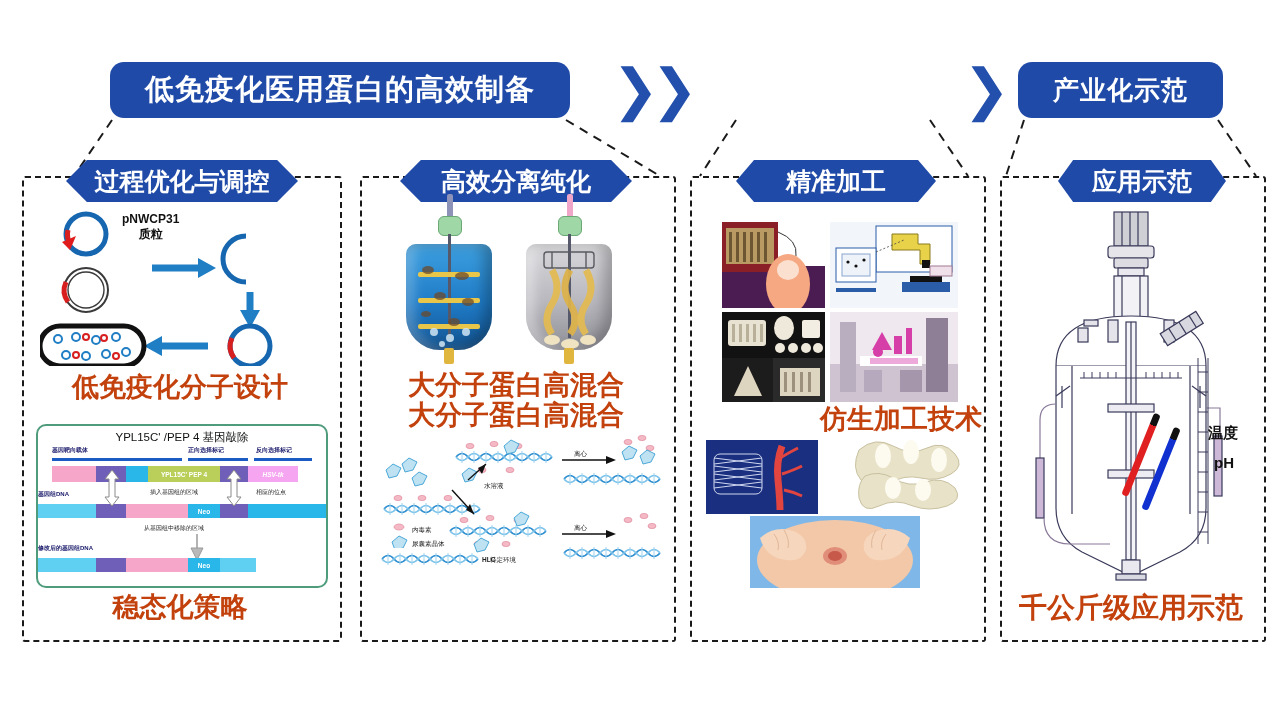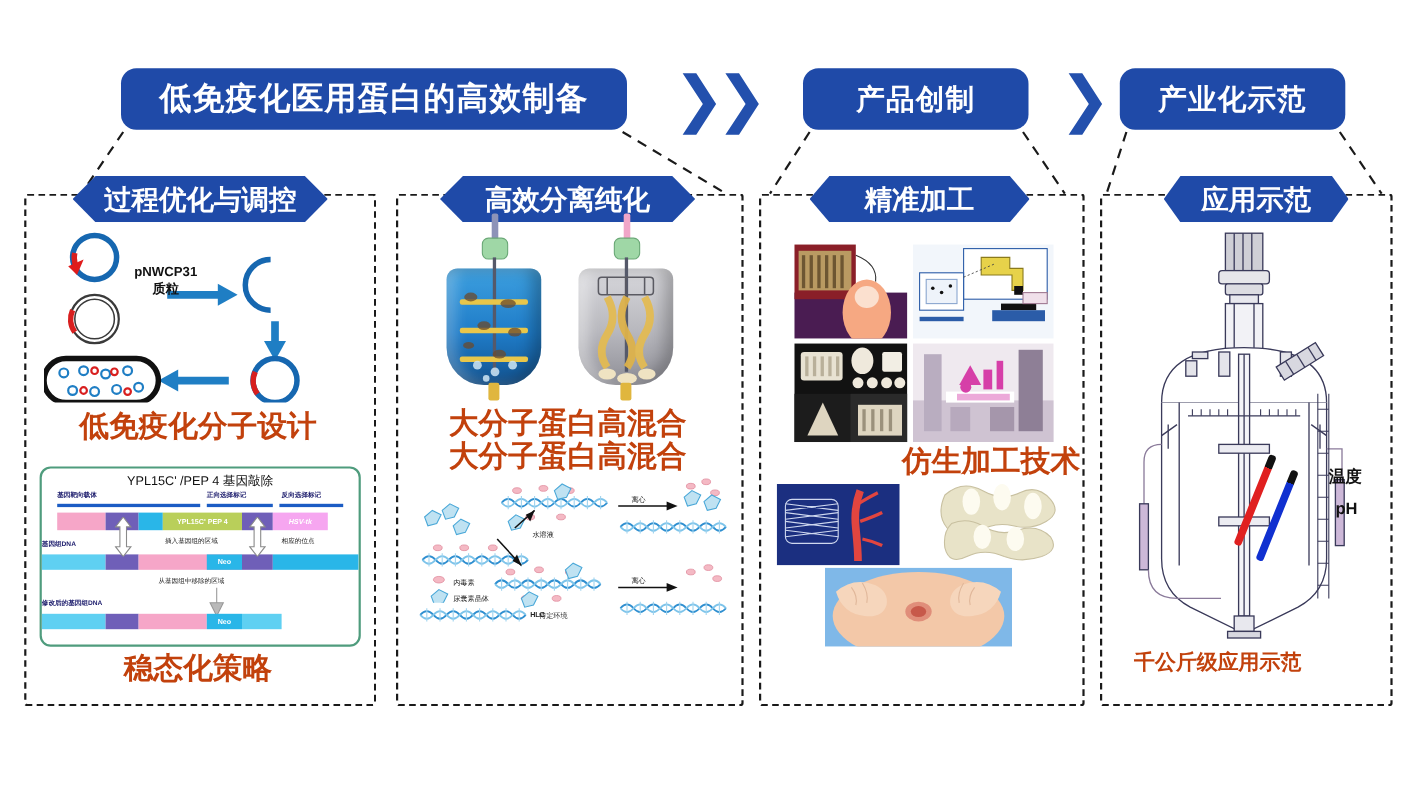--- a/index.html
+++ b/index.html
@@ -49,30 +49,30 @@
   .caption{
     position:absolute;text-align:center;font-weight:bold;color:#c2410c;
     line-height:1.12;white-space:nowrap;
   }
   #cap-c1a{left:22px;top:372px;width:316px;font-size:27px;}
   #cap-c1b{left:22px;top:592px;width:316px;font-size:27px;}
   #cap-c2a{left:360px;top:370px;width:312px;font-size:27px;white-space:normal;}
   #cap-c2b{left:360px;top:592px;width:312px;font-size:27px;}
   #cap-c3a{left:690px;top:404px;width:292px;font-size:27px;text-align:right;}
   #cap-c3b{left:690px;top:592px;width:292px;font-size:27px;}
-  #cap-c4b{left:976px;top:592px;width:262px;font-size:19px;}
+  #cap-c4b{left:1000px;top:592px;width:262px;font-size:28px;}
 
   
   .art{position:absolute;}
 
   
   #art-plasmid{left:40px;top:206px;width:280px;height:160px;}
   .plasmid-label{
     position:absolute;font-size:12px;font-weight:bold;color:#111;
-    line-height:1.25;text-align:center;margin-top:28px;
+    line-height:1.25;text-align:center;
   }
 
   
   #art-knockout{left:36px;top:424px;width:288px;height:160px;
     border:2px solid #4f9c7d;border-radius:10px;background:#fff;overflow:hidden;}
   #ko-title{position:absolute;left:0;top:4px;width:100%;text-align:center;
     font-size:11.5px;font-weight:normal;color:#111;}
   .ko-lab{position:absolute;font-size:6px;color:#1a1a6b;font-weight:bold;white-space:nowrap;}
   .ko-lab-w{position:absolute;font-size:6px;color:#222;white-space:nowrap;}
   .bar{position:absolute;}
@@ -125,21 +125,20 @@
 
       <path d="M1024,120 L1006,176"></path>
       <path d="M1218,120 L1256,176"></path>
     </g>
   </svg>
 
   <div class="top-banner" id="banner-main">低免疫化医用蛋白的高效制备</div>
 
   <div class="chev" id="chev-1">❯❯</div>
 
-  <div class="top-banner" id="banner-product">产品创制</div>
 
   <div class="chev" id="chev-2">❯</div>
 
   <div class="top-banner" id="banner-industry">产业化示范</div>
 
   <div class="dash-box" id="box-c1"></div>
   <div class="dash-box" id="box-c2"></div>
   <div class="dash-box" id="box-c3"></div>
   <div class="dash-box" id="box-c4"></div>
 

